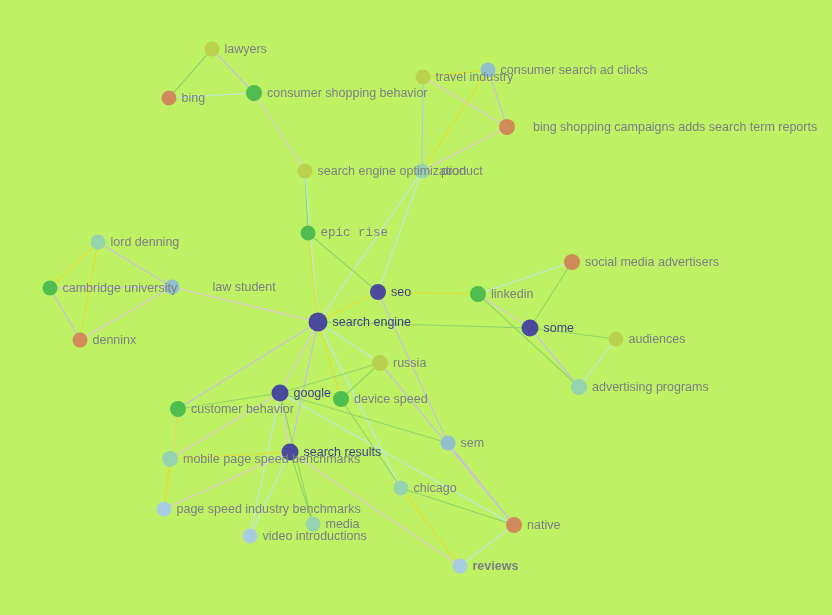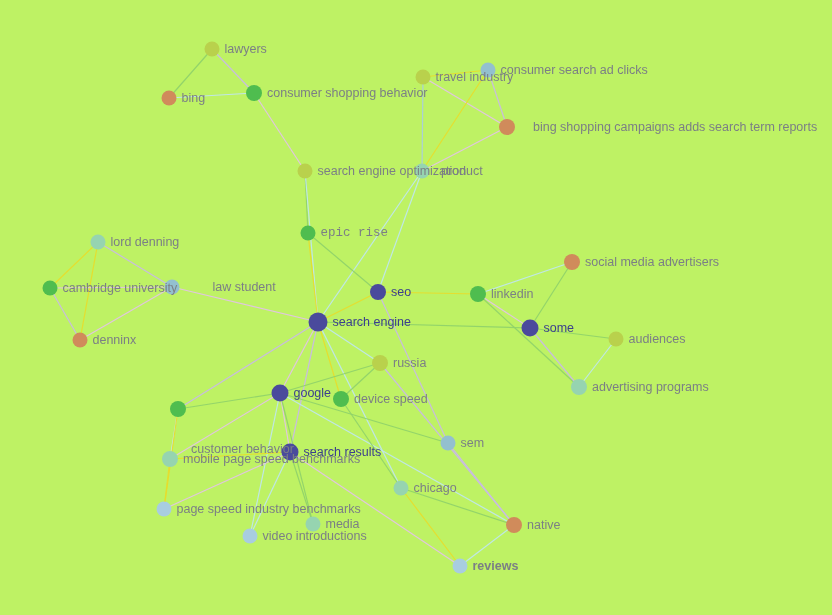--- a/index.html
+++ b/index.html
@@ -162,21 +162,21 @@
       <div class="node-label" style="left: 585px; top: 262px;">social media advertisers</div>
       <div class="node-label dark" style="left: 391px; top: 292px;">seo</div>
       <div class="node-label" style="left: 491px; top: 294px;">linkedin</div>
       <div class="node-label dark" style="left: 332.5px; top: 322px;">search engine</div>
       <div class="node-label dark" style="left: 543.5px; top: 328px;">some</div>
       <div class="node-label" style="left: 628.5px; top: 339px;">audiences</div>
       <div class="node-label" style="left: 393px; top: 363px;">russia</div>
       <div class="node-label" style="left: 592px; top: 387px;">advertising programs</div>
       <div class="node-label dark" style="left: 293.5px; top: 393px;">google</div>
       <div class="node-label" style="left: 354px; top: 399px;">device speed</div>
-      <div class="node-label" style="left: 191px; top: 409px; margin-top: 40px;">customer behavior</div>
+      <div class="node-label" style="left: 191px; top: 409px;">customer behavior</div>
       <div class="node-label dark" style="left: 303.5px; top: 452px;">search results</div>
       <div class="node-label" style="left: 183px; top: 459px;">mobile page speed benchmarks</div>
       <div class="node-label" style="left: 460.5px; top: 443px;">sem</div>
       <div class="node-label" style="left: 413.5px; top: 488px;">chicago</div>
       <div class="node-label" style="left: 176.5px; top: 509px;">page speed industry benchmarks</div>
       <div class="node-label" style="left: 325.5px; top: 524px;">media</div>
       <div class="node-label" style="left: 527px; top: 525px;">native</div>
       <div class="node-label" style="left: 262.5px; top: 536px;">video introductions</div>
       <div class="node-label" style="left: 472.5px; top: 566px; font-weight: bold;">reviews</div>
     </div>

